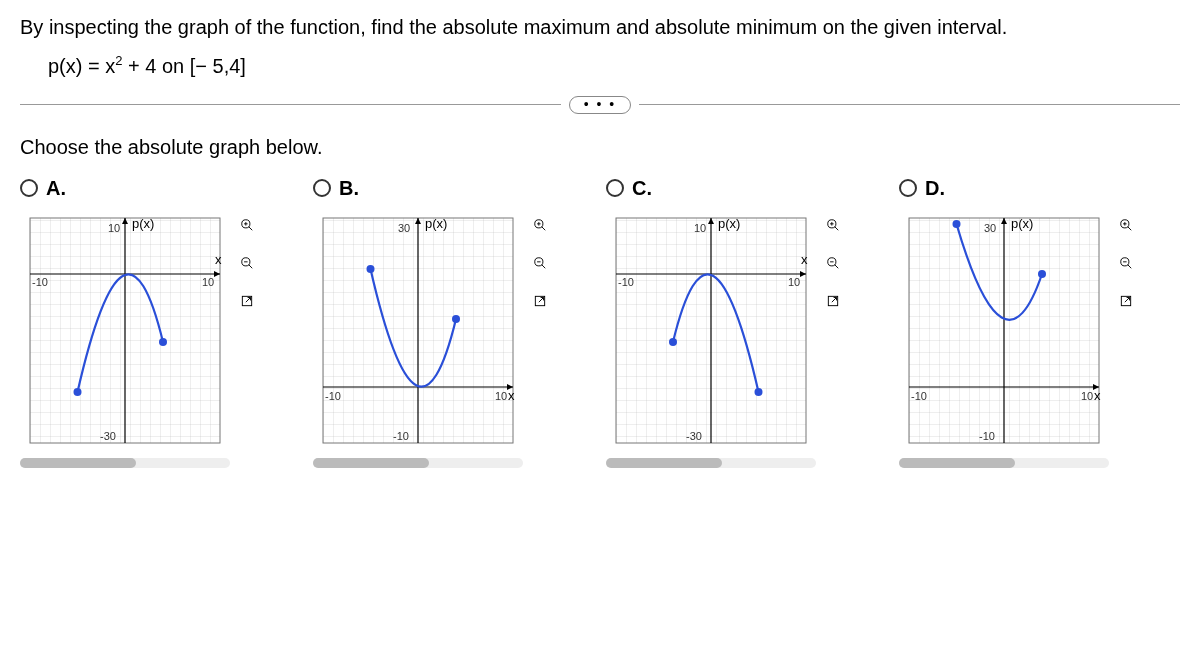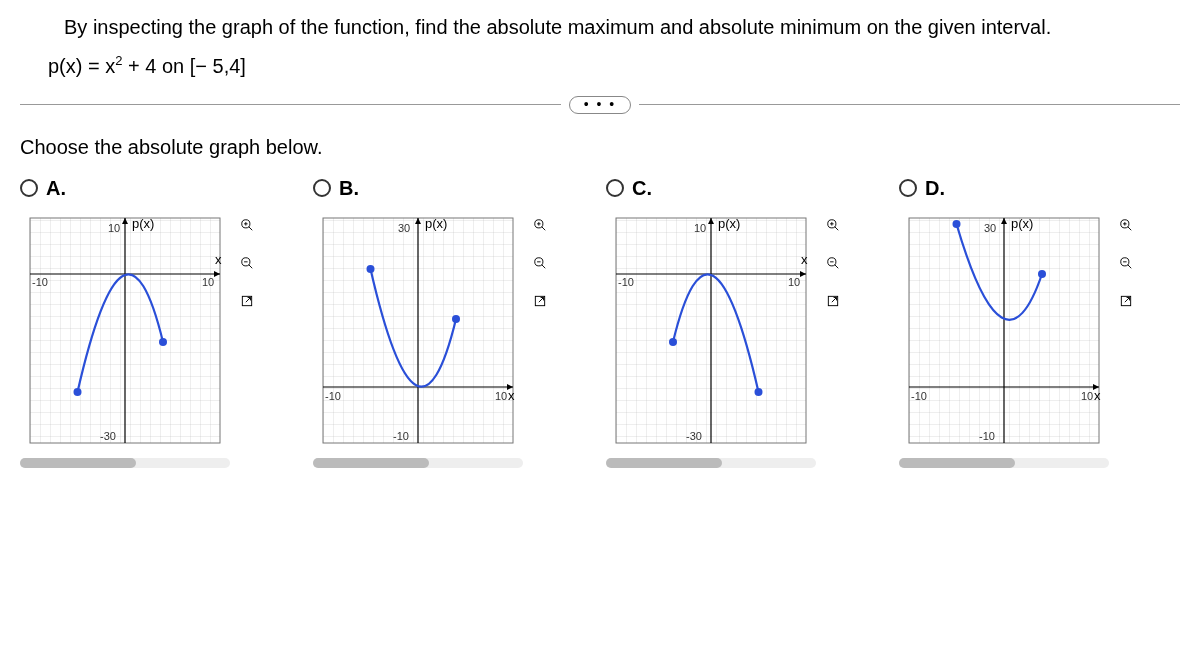--- a/index.html
+++ b/index.html
@@ -6,21 +6,21 @@
   body {
     margin: 0;
     padding: 16px 20px;
     font-family: Arial, Helvetica, sans-serif;
     font-size: 20px;
     color: #000;
     width: 1200px;
     height: 661px;
     background: #fff;
   }
-  .question-text { margin-bottom: 14px; margin-left: 44px; }
+  .question-text { margin-bottom: 14px; }
   .equation { margin: 0 0 18px 28px; font-size: 20px; }
   .equation sup { font-size: 13px; vertical-align: super; }
   .divider-row {
     display: flex;
     align-items: center;
     margin: 4px 0 22px 0;
   }
   .hr { flex: 1; height: 1px; background: #999; }
   .ellipsis-pill {
     border: 1px solid #888;

